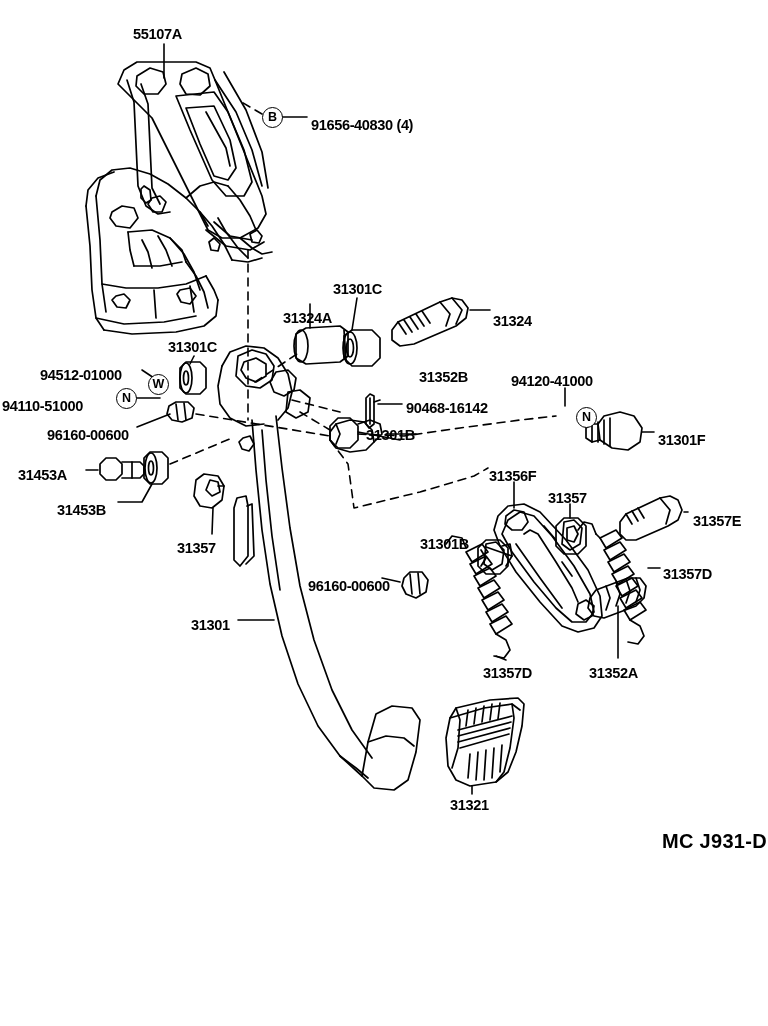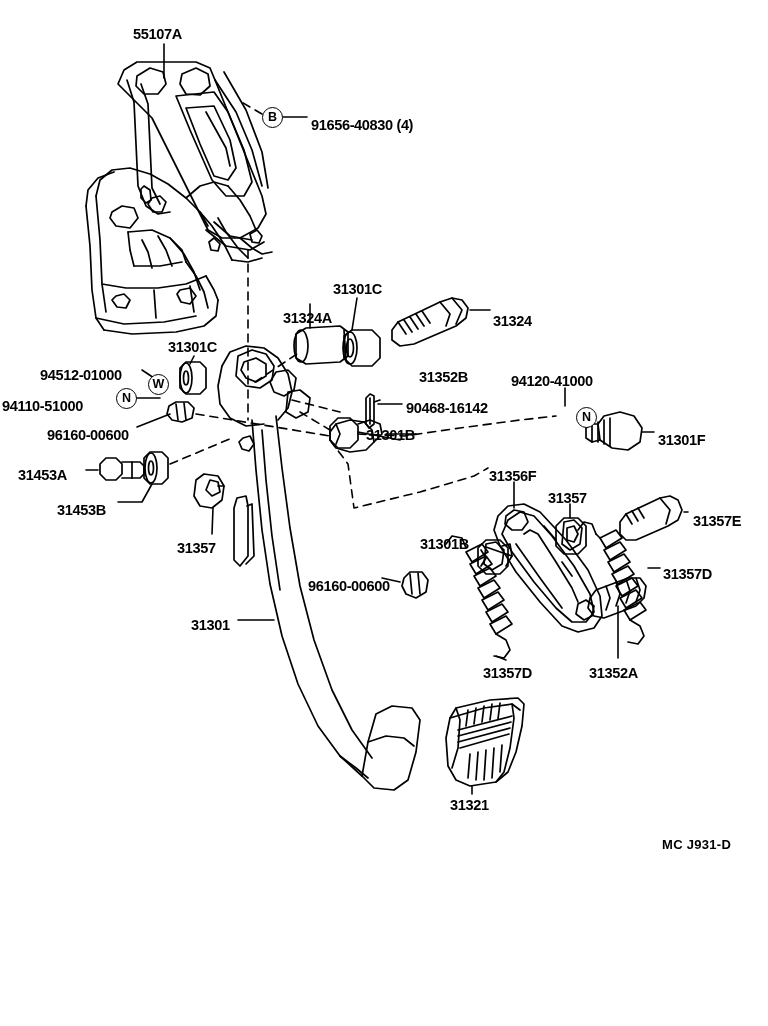--- a/index.html
+++ b/index.html
@@ -19,24 +19,23 @@
     color:#000;
     white-space:nowrap;
     line-height:1;
     transform:scaleX(0.94);
     transform-origin:left center;
   }
   .footer{
     position:absolute;
     font-family:"Liberation Sans", sans-serif;
     font-weight:bold;
-    font-size:13px;
+    font-size:20px;
     letter-spacing:0.3px;
     white-space:nowrap;
-    margin-top:7px;
   }
   .circ{
     position:absolute;
     width:19px;height:19px;border:1.7px solid #000;border-radius:50%;
     font-family:"Liberation Sans", sans-serif;
     font-weight:bold;font-size:12.5px;
     display:flex;align-items:center;justify-content:center;
     background:#fff;line-height:1;
   }
 </style>

